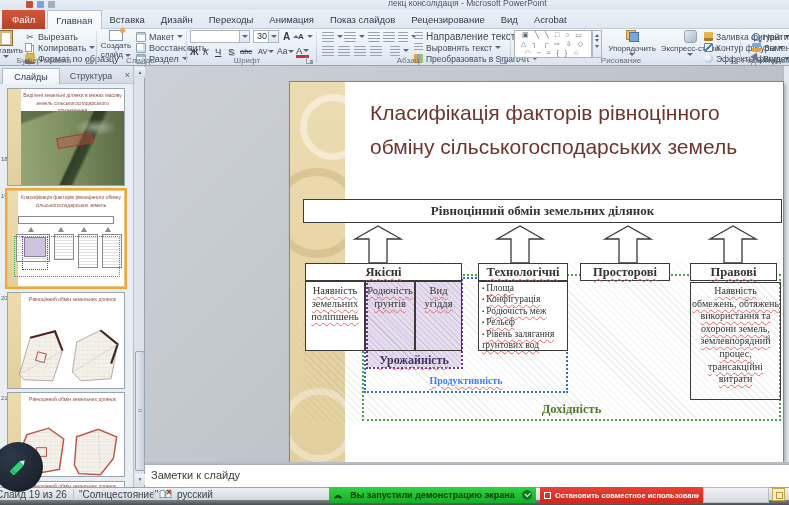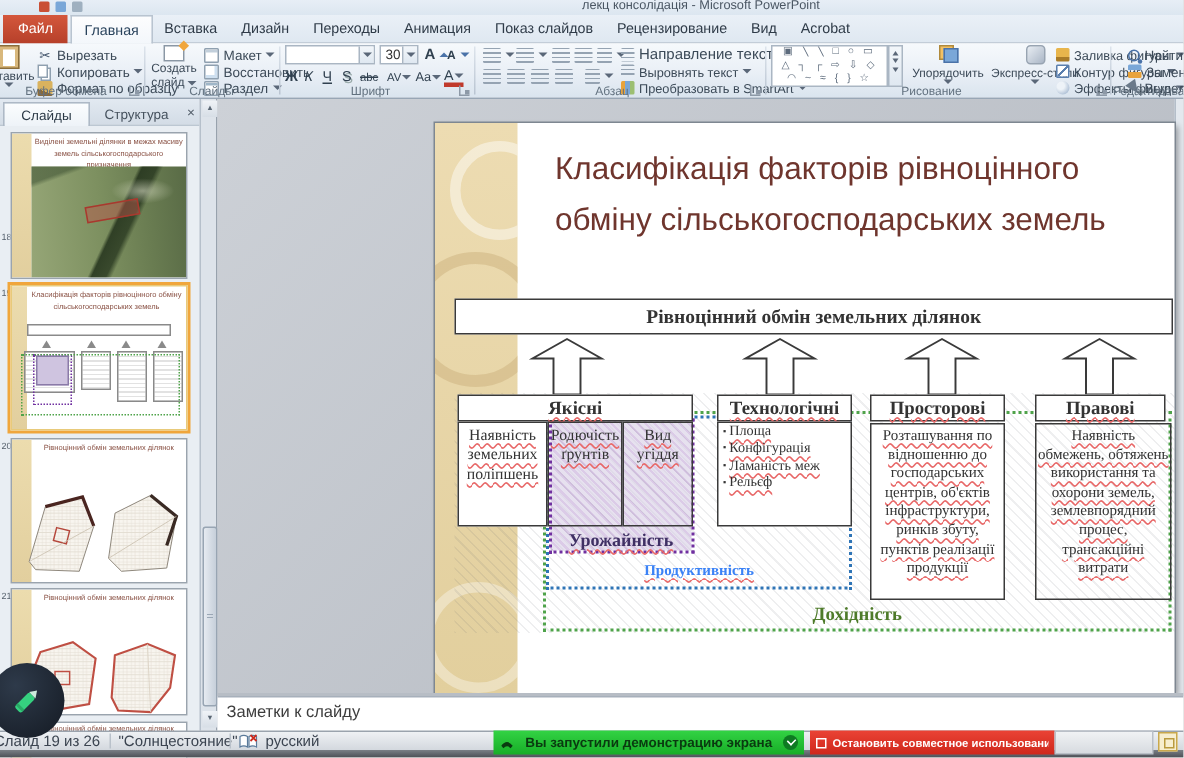--- a/index.html
+++ b/index.html
@@ -504,25 +504,25 @@
         <span class="sp">Правові</span>
       </div>
 
     <div class="dbox serif" style="left:15px;top:199px;width:60px;height:70px;background:#fff;font-size:10.5px;line-height:13px"><span class="sp">Наявність земельних поліпшень</span></div>
     <div class="dbox serif" style="left:75px;top:199px;width:50px;height:70px;font-size:10.5px;line-height:13px"><span class="sp">Родючість ґрунтів</span></div>
     <div class="dbox serif" style="left:125px;top:199px;width:47px;height:70px;font-size:10.5px;line-height:13px"><span class="sp">Вид угіддя</span></div>
 
     <div class="dbox serif" style="left:188px;top:199px;width:90px;height:70px;background:#fff;padding-top:1px">
       <div class="ti"><span class="sp">Площа</span></div>
       <div class="ti"><span class="sp">Конфігурація</span></div>
-      <div class="ti"><span class="sp">Ламаність меж</span></div>
+      <div class="ti"><span class="sp">Родючість меж</span></div>
       <div class="ti"><span class="sp">Рельєф</span></div>
-    </div>
-
-    <div class="dbox serif" style="left:290px;top:200px;width:90px;height:118px;background:#fff"><span class="sp">Розташування по відношенню до господарських центрів, об'єктів інфраструктури, ринків збуту, пунктів реалізації продукції</span></div>
+      <div class="ti"><span class="sp">Рівень залягання ґрунтових вод</span></div>
+    </div>
+
     <div class="dbox serif" style="left:400px;top:200px;width:91px;height:118px"><span class="sp">Наявність обмежень, обтяжень використання та охорони земель, землевпорядний процес, трансакційні витрати</span></div>
 
     <div class="dlabel serif" style="left:77px;top:271px;width:94px;height:14px;font-size:12px;color:#3f3064">
         <span class="sp">Урожайність</span>
       </div>
     <div class="dlabel serif" style="left:74px;top:289px;width:204px;height:18px;font-size:10px;color:#3b82f6">
         <span class="sp">Продуктивність</span>
       </div>
     <div class="dlabel serif" style="left:72px;top:319px;width:419px;height:16px;font-size:12.5px;color:#4e7b2a">
         <span>Дохідність</span>

